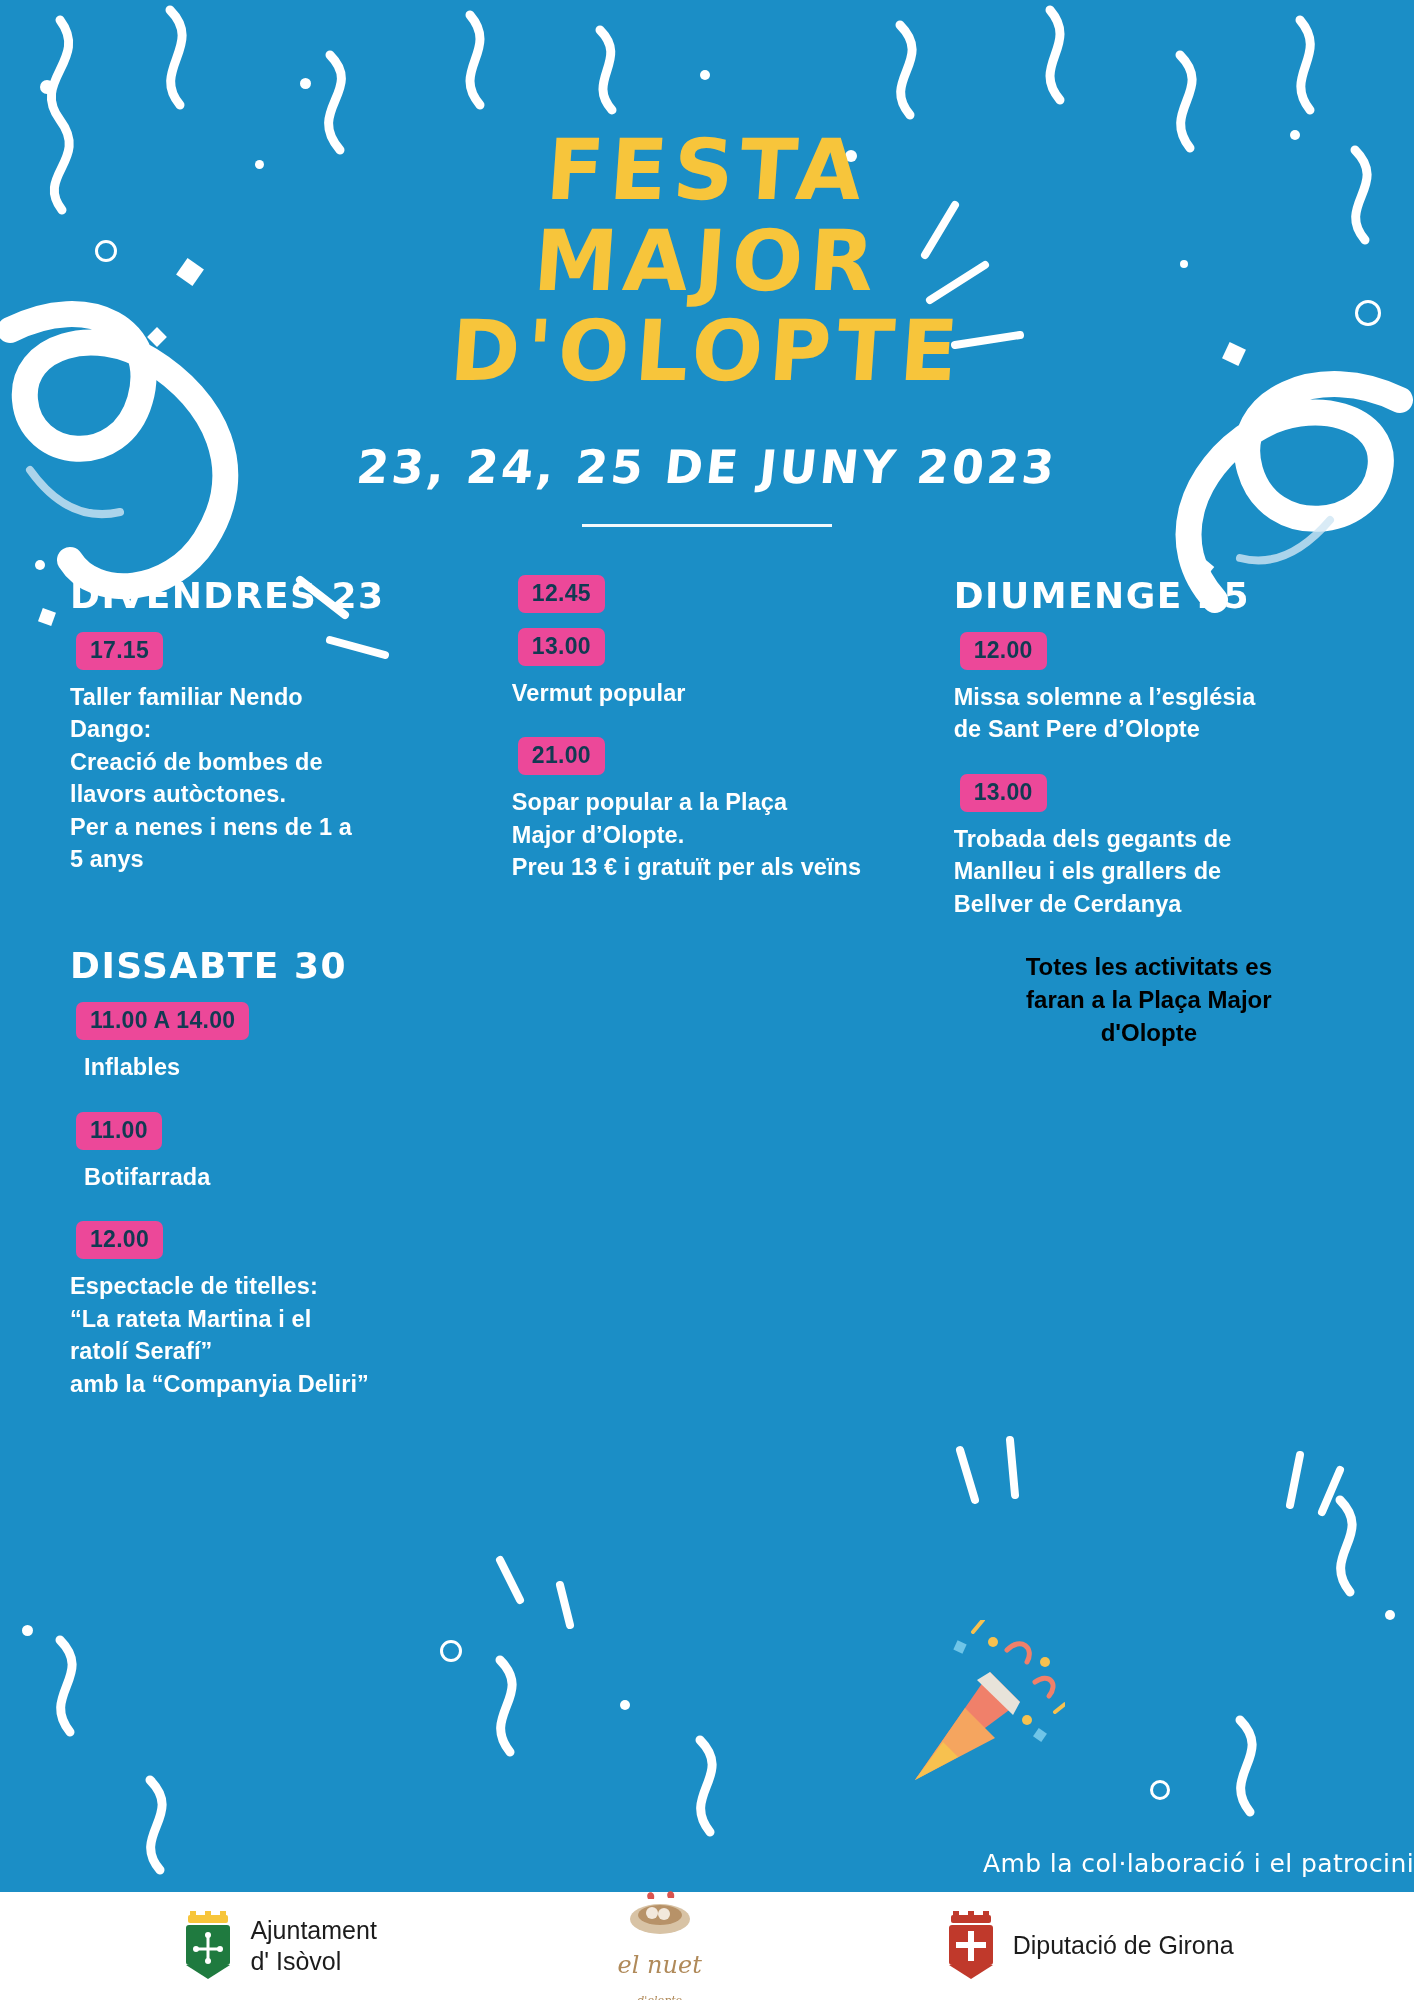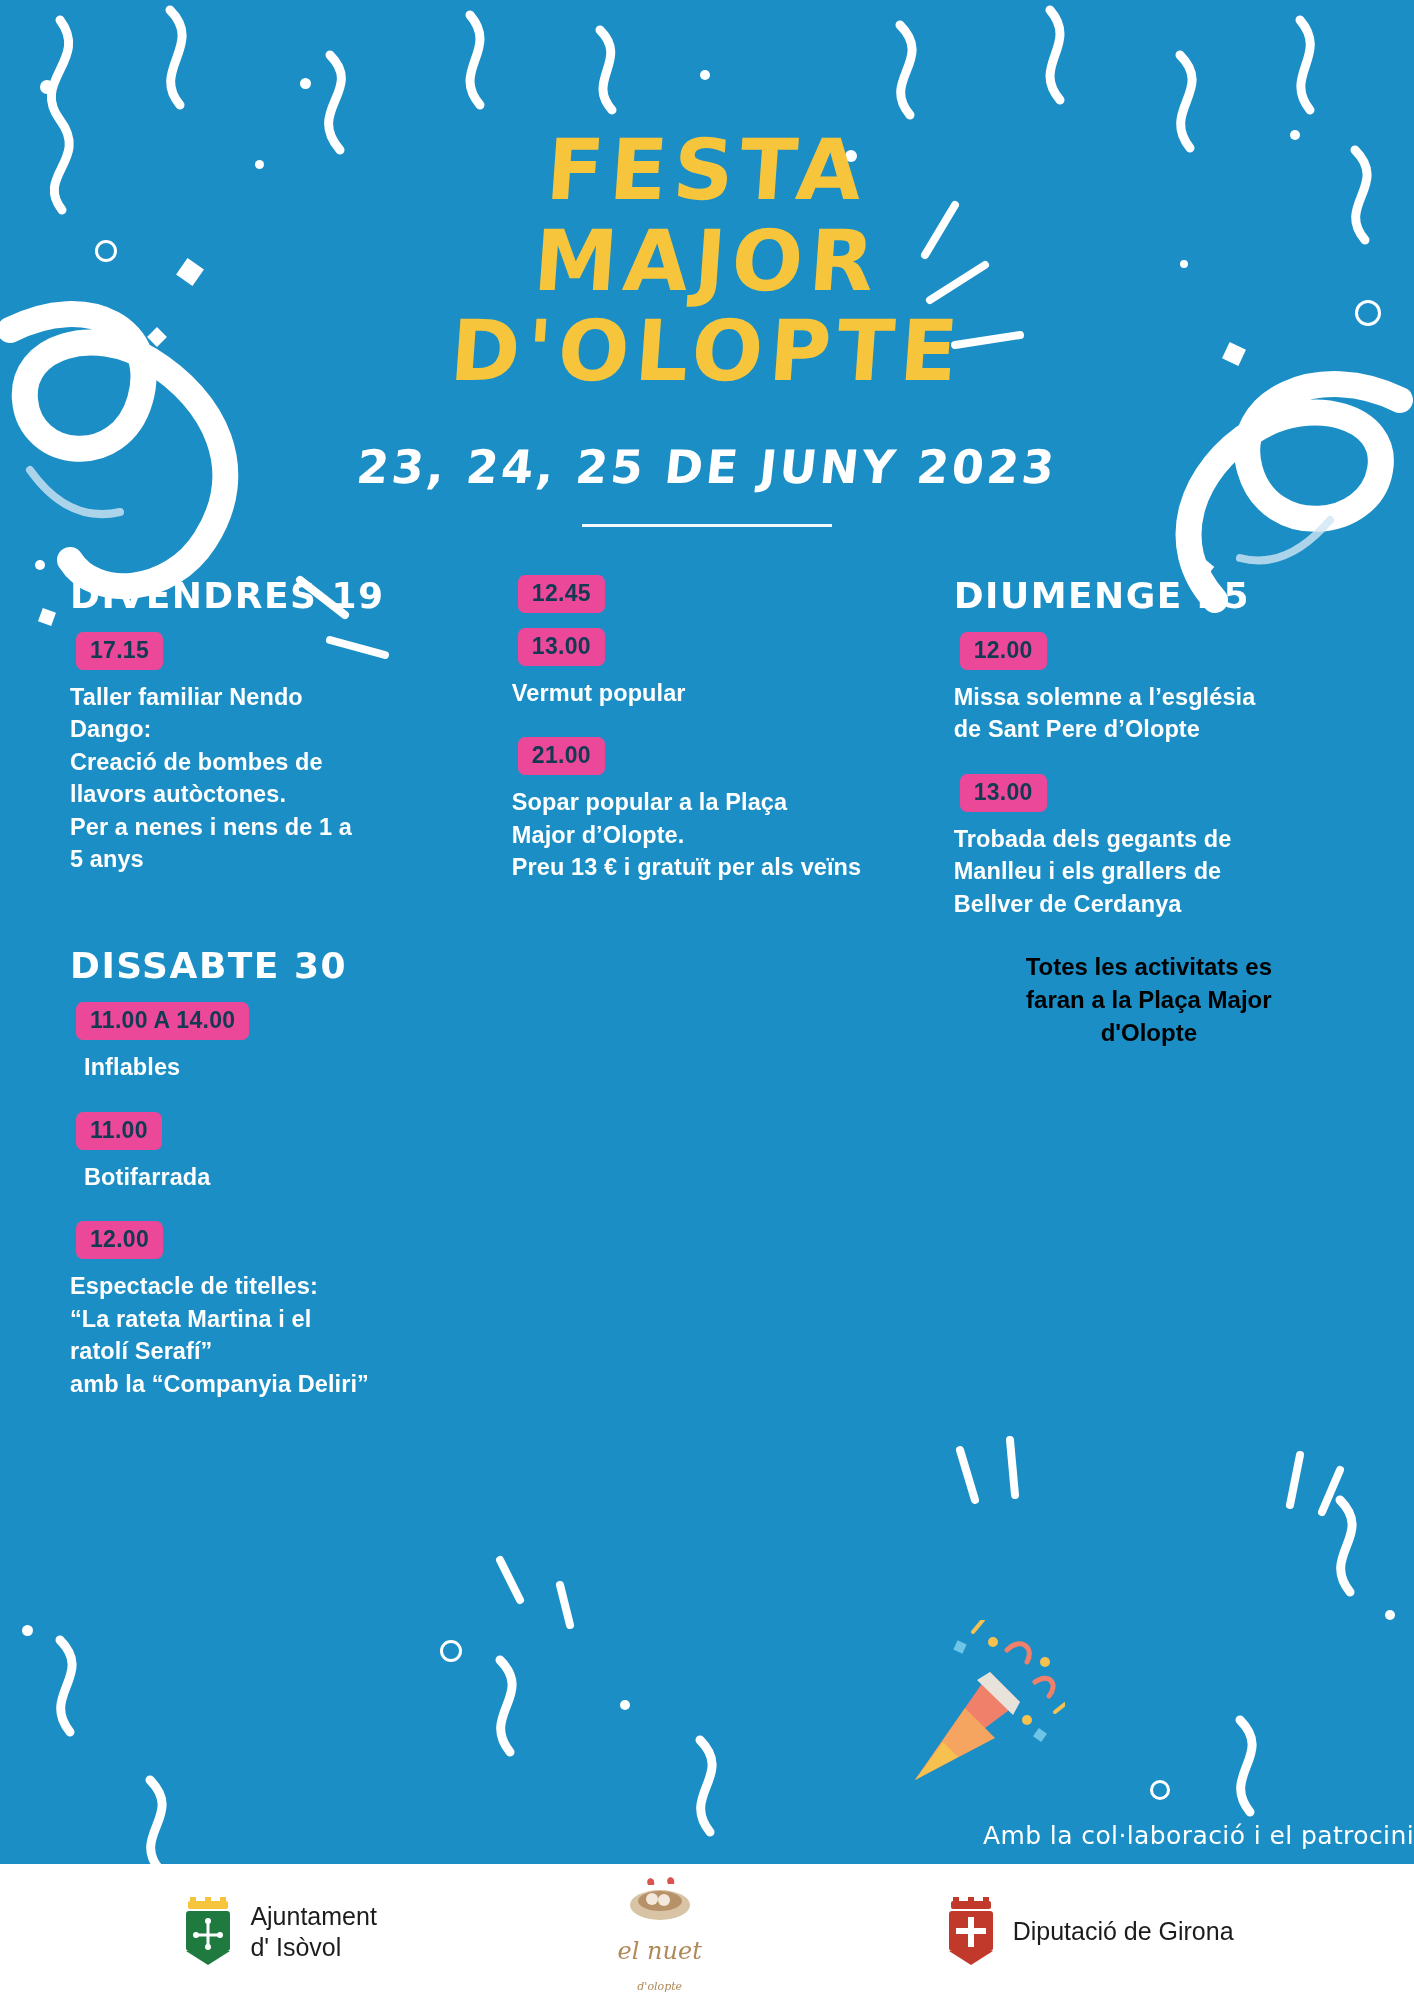--- a/index.html
+++ b/index.html
@@ -163,21 +163,21 @@
   .collab {
     text-align: right;
     color: #ffffff;
     font-family: "DejaVu Sans", sans-serif;
     font-size: 25px;
     padding-bottom: 14px;
     letter-spacing: 0.4px;
   }
   .footer-bar {
     background: #ffffff;
-    height: 136px;
+    height: 108px;
     display: flex;
     align-items: center;
     justify-content: space-around;
     padding: 0 60px;
   }
   .logo-group {
     display: flex;
     align-items: center;
     gap: 14px;
   }
@@ -290,21 +290,21 @@
     <div class="title-line t1">FESTA</div>
     <div class="title-line t2">MAJOR</div>
     <div class="title-line t3">D'OLOPTE</div>
     <div class="dates">23, 24, 25 DE JUNY 2023</div>
     <div class="rule"></div>
   </div>
 
   <div class="columns">
 
     <div class="col col-left">
-      <div class="day-head">DIVENDRES 19</div>
+      <div class="day-head">DIVENDRES 23</div>
 
       <div class="item">
         <div class="time indent">17.15</div>
         <div class="desc">Taller familiar Nendo
 Dango:
 Creació de bombes de
 llavors autòctones.
 Per a nenes i nens de 1 a
 5 anys</div>
       </div>

